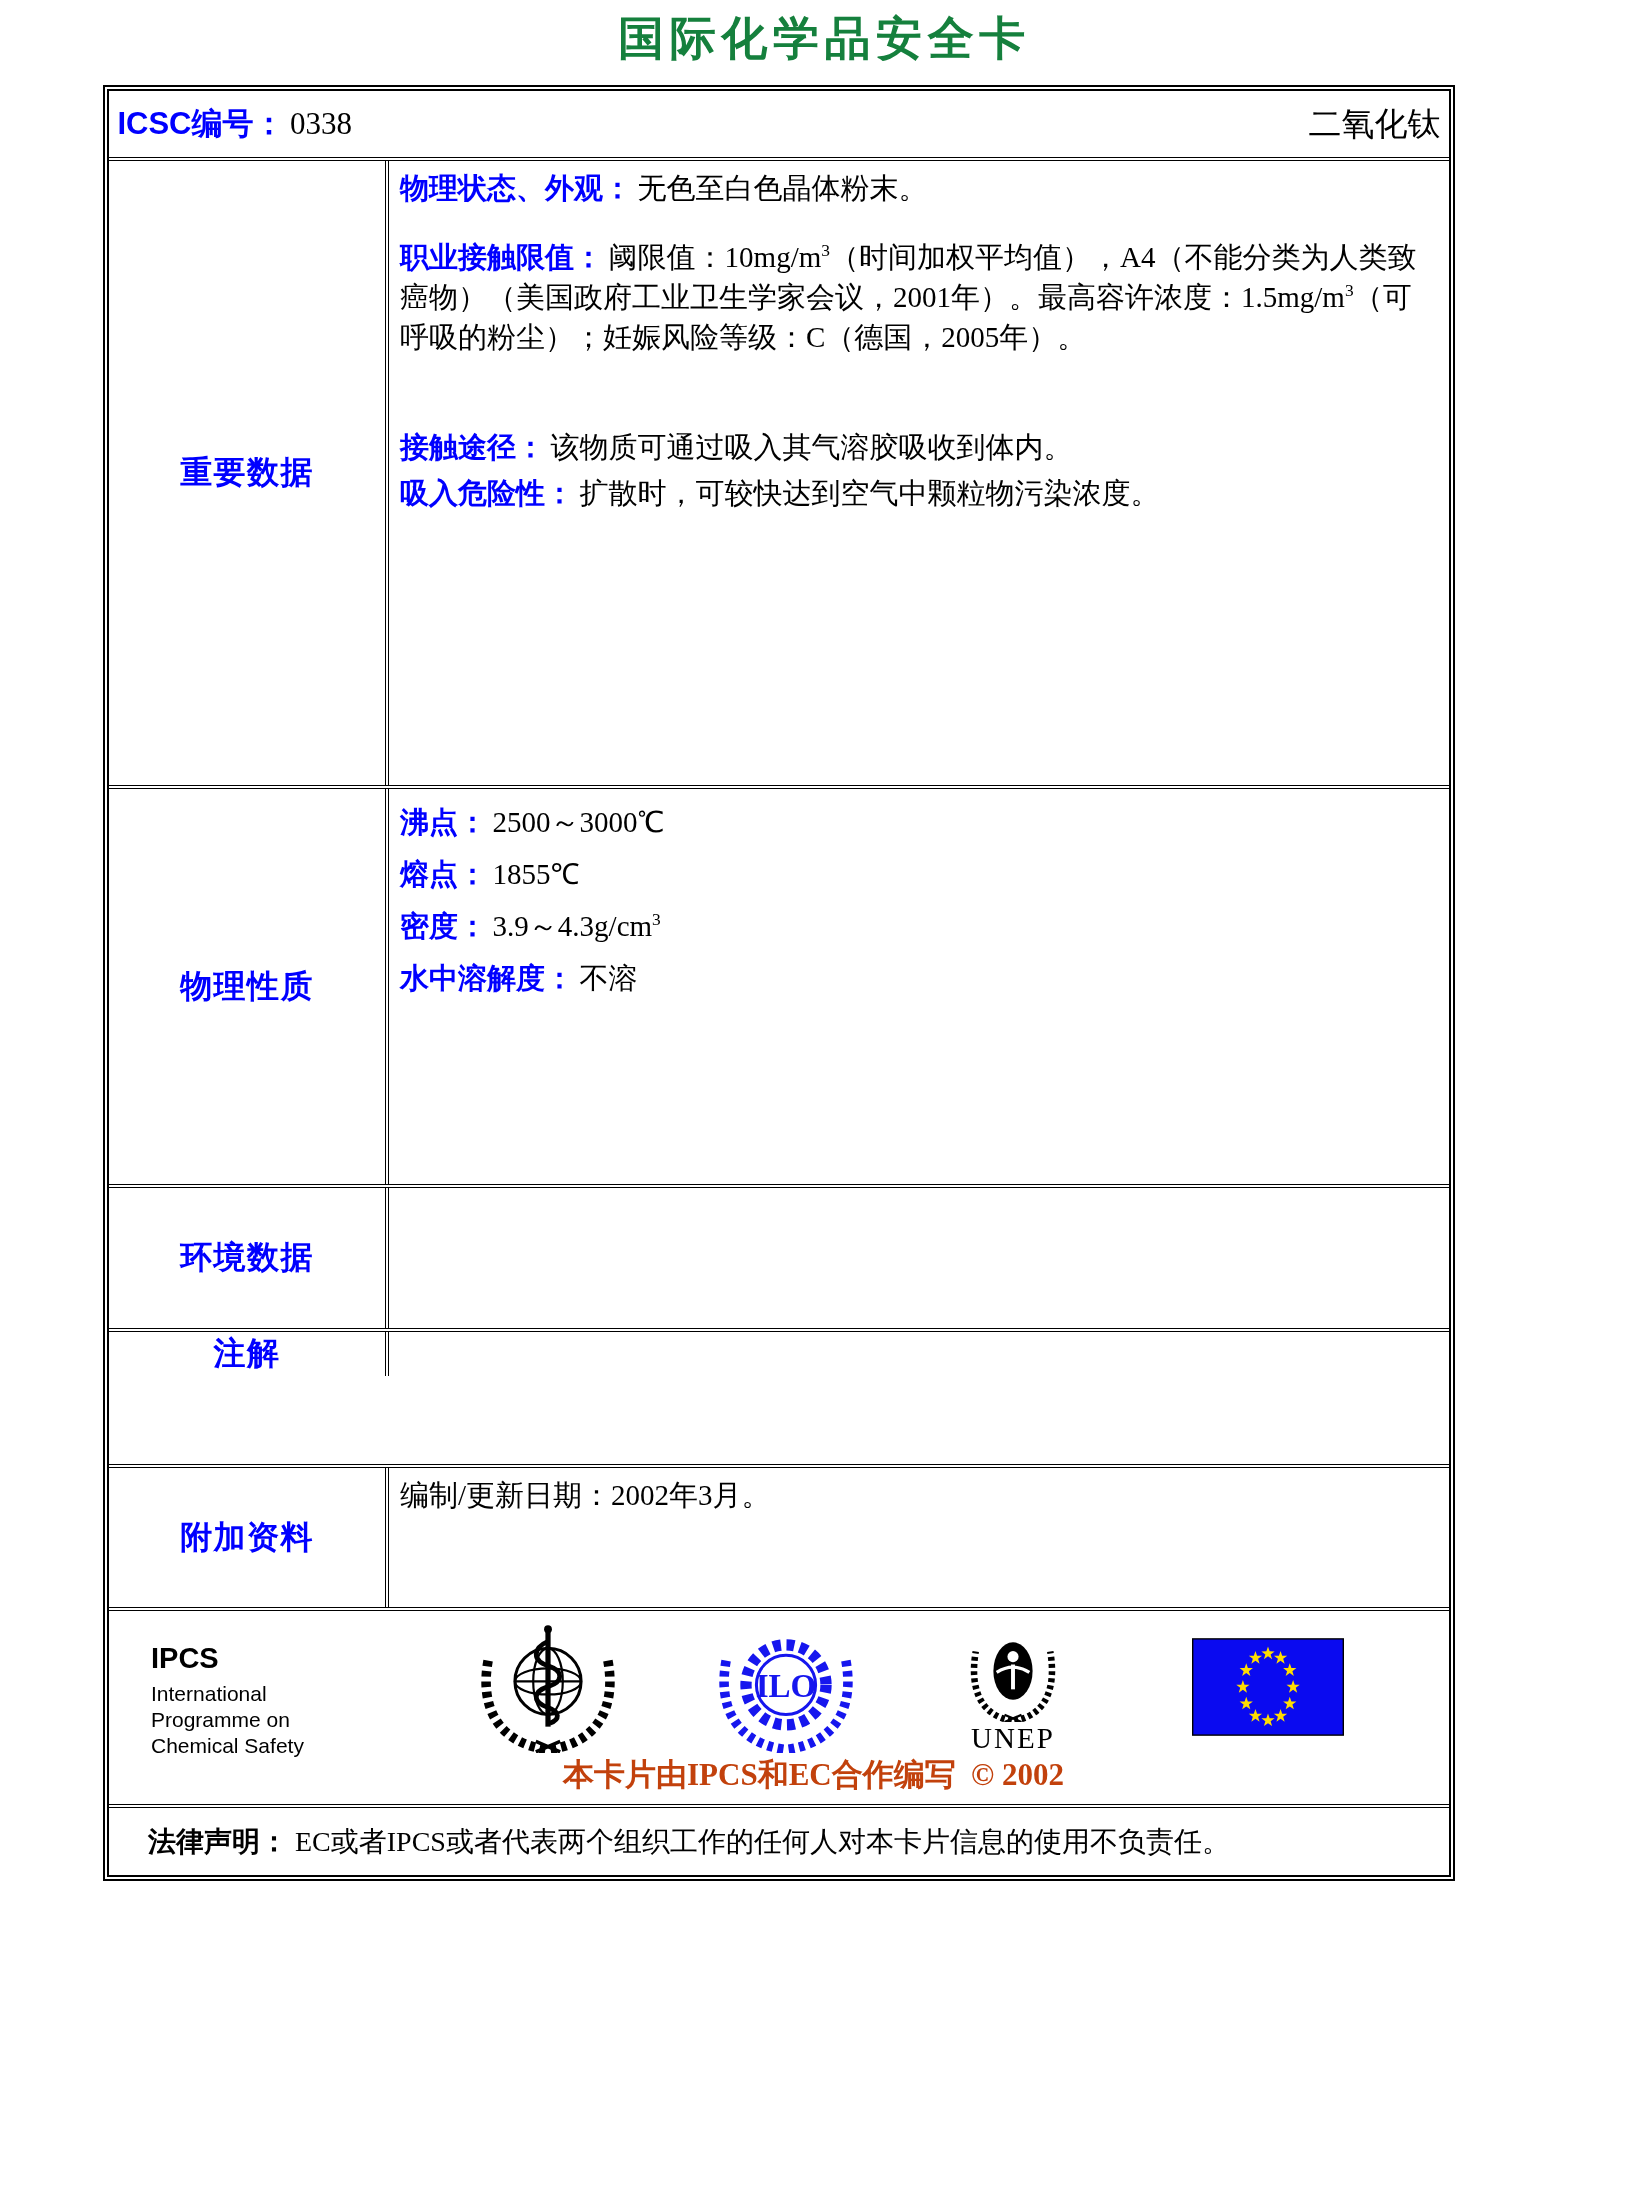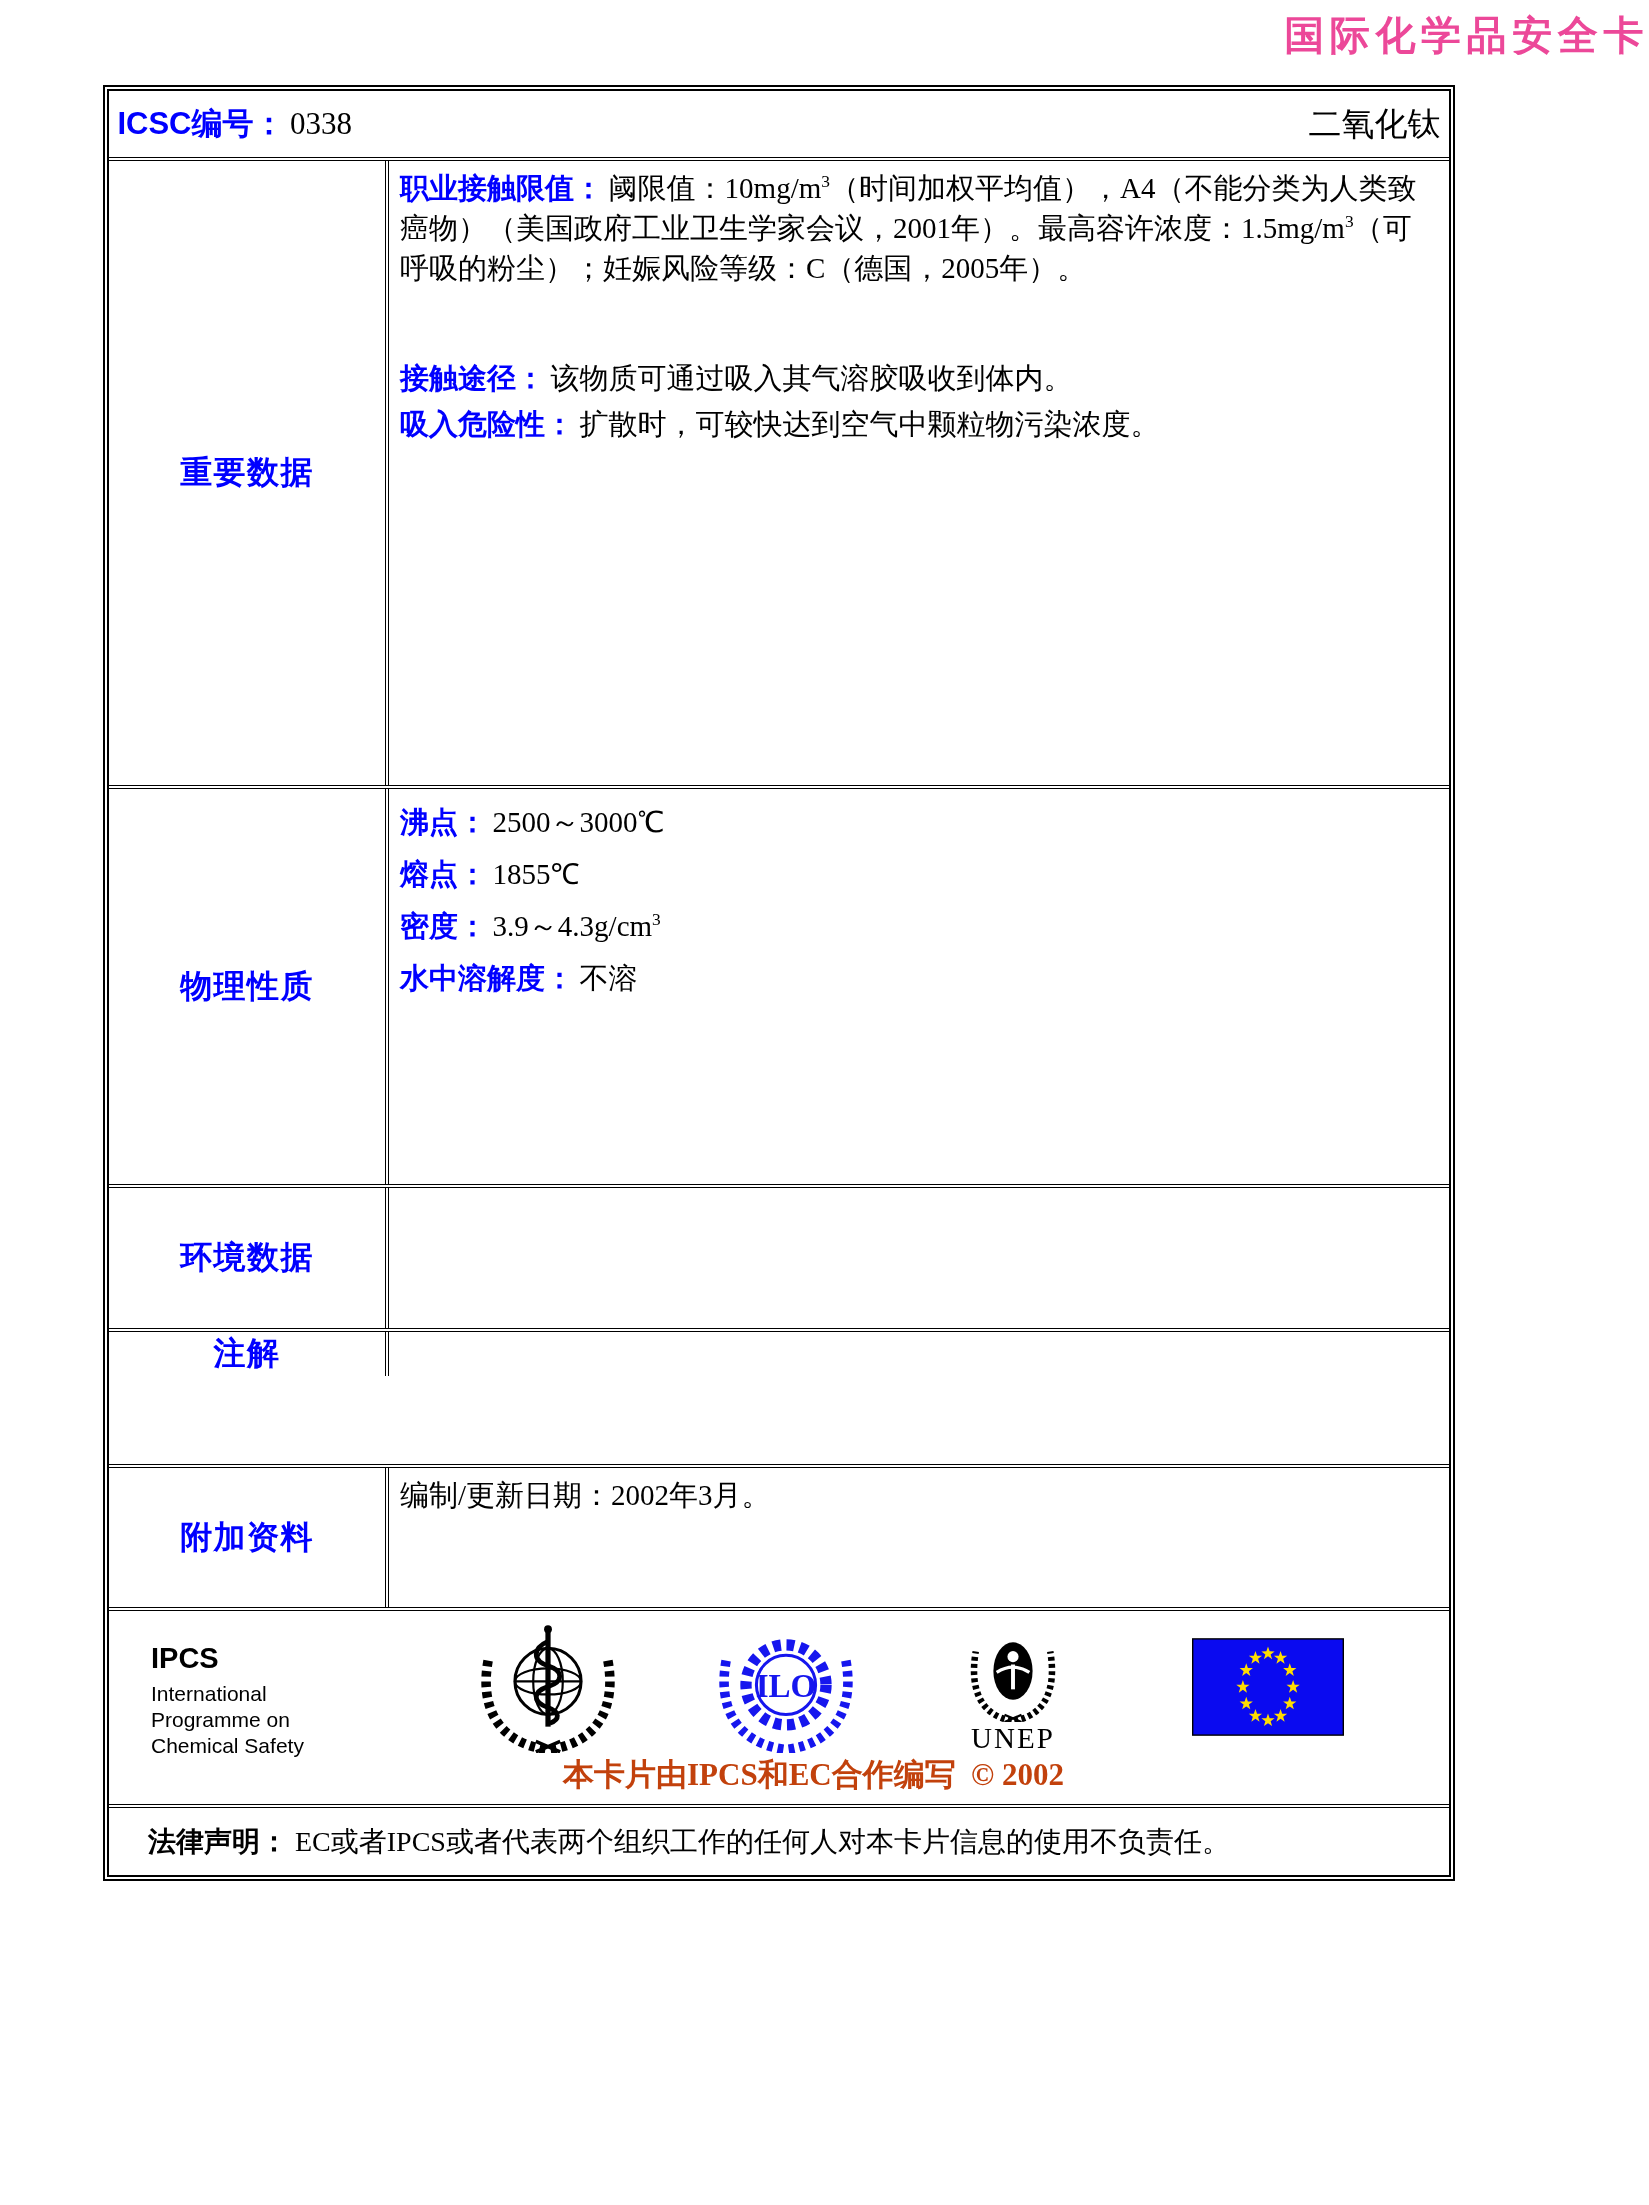--- a/index.html
+++ b/index.html
@@ -4,22 +4,22 @@
 <title>ICSC 0338</title>
 <style>
   * { margin:0; padding:0; box-sizing:border-box; }
   html,body { background:#ffffff; }
   body {
     width:1649px; height:2205px; position:relative;
     font-family:"Liberation Serif", serif; color:#000;
   }
   .page-title {
     position:absolute; top:8.4px; left:0; width:100%;
-    text-align:right; font-family:"Liberation Serif", serif;
-    font-weight:bold; font-size:40px; color:#ec4899; letter-spacing:5.6px;
+    text-align:center; font-family:"Liberation Serif", serif;
+    font-weight:bold; font-size:46px; color:#15803d; letter-spacing:5.6px;
   }
   .card {
     position:absolute; left:103px; top:85px; width:1352px;
     border:6.3px double #000; background:#fff;
   }
   .row { display:flex; border-bottom:4.9px double #000; overflow:hidden; }
   .row:last-child { border-bottom:0;padding-left:39px; }
 
   .header-row { height:70px; align-items:center; justify-content:space-between; padding:0 8.4px; font-size:31px; }
   .hdr-left { display:flex; align-items:baseline; }
@@ -84,20 +84,23 @@
         <span class="hdr-val">0338</span>
       </div>
       <div class="hdr-right">二氧化钛</div>
     </div>
 
     <div class="row row-important">
       <div class="cell label-cell">
         <span>重要数据</span>
       </div>
       <div class="cell content-cell">
+        <p class="para mb-lg">
+          <span class="lbl">物理状态、外观：</span><span>无色至白色晶体粉末。</span>
+        </p>
         <p class="para mb-xl">
           <span class="lbl">职业接触限值：</span><span>阈限值：10mg/m</span><sup>3</sup><span>（时间加权平均值），A4（不能分类为人类致癌物）（美国政府工业卫生学家会议，2001年）。最高容许浓度：1.5mg/m</span><sup>3</sup><span>（可呼吸的粉尘）；妊娠风险等级：C（德国，2005年）。</span>
         </p>
         <p class="para p-gap">
           <span class="lbl">接触途径：</span><span>该物质可通过吸入其气溶胶吸收到体内。</span>
         </p>
         <p class="para p-gap">
           <span class="lbl">吸入危险性：</span><span>扩散时，可较快达到空气中颗粒物污染浓度。</span>
         </p>
       </div>

